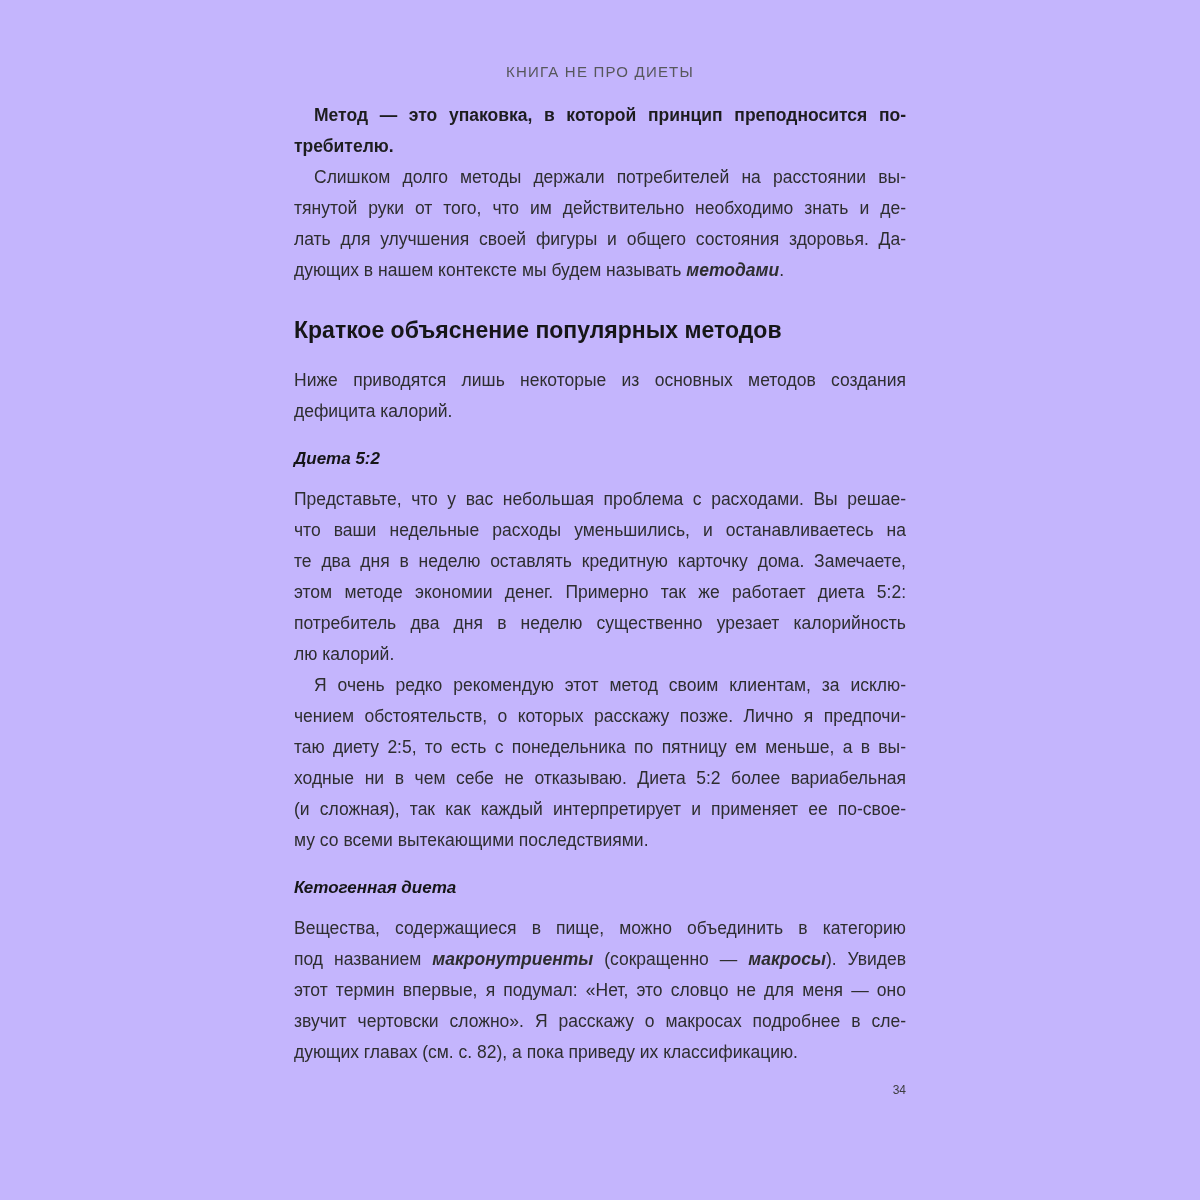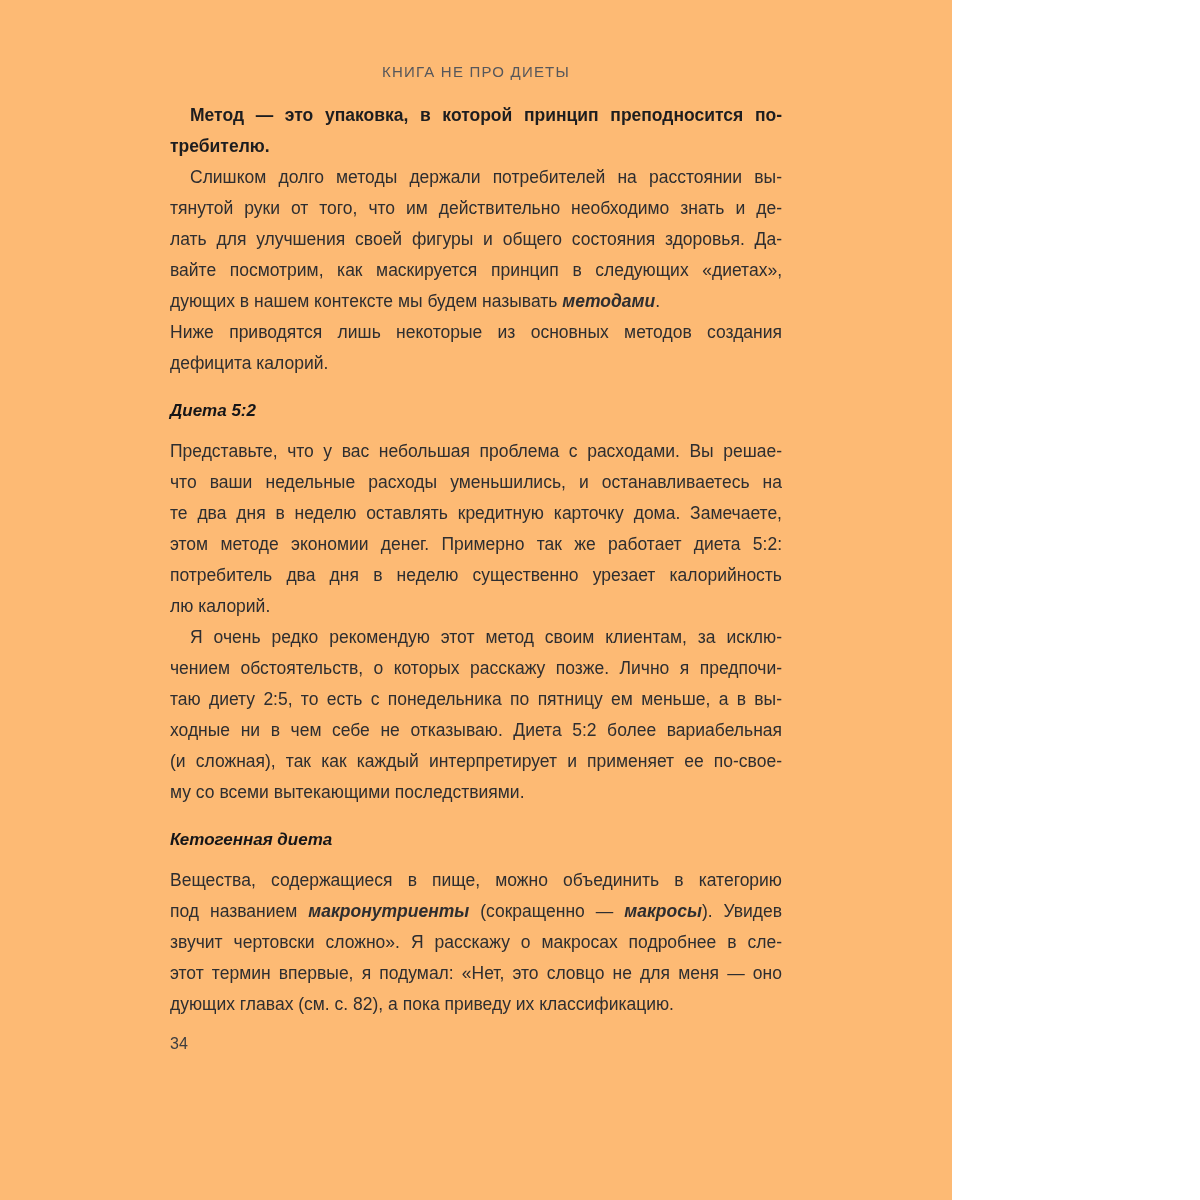--- a/index.html
+++ b/index.html
@@ -6,23 +6,23 @@
     margin: 0;
     padding: 0;
     background: #ffffff;
     width: 1200px;
     height: 1200px;
     overflow: hidden;
     font-family: "Liberation Sans", sans-serif;
   }
   .page {
     position: relative;
-    width: 952px;
+    width: 1200px;
     height: 1200px;
-    background: #fdba74;
+    background: #c4b5fd;
   }
   .running-head {
     margin: 0 auto;
     padding-top: 63px;
     width: 612px;
     text-align: center;
     font-size: 15px;
     letter-spacing: 1.2px;
     color: #56575b;
     font-weight: 500;
@@ -58,43 +58,43 @@
     font-style: italic;
     color: #161618;
     margin-top: 20px;
     margin-bottom: 13px;
     line-height: 24px;
   }
   em { font-style: italic; font-weight: bold; }
   .page-number {
     width: 612px;
     margin: 15px auto 8px auto;
-    text-align: left;
-    font-size: 16px;
+    text-align: right;
+    font-size: 12px;
     color: #3d3d3f;
   }
 </style>
 </head>
 <body>
 
 <div class="page">
   <div class="running-head">КНИГА НЕ ПРО ДИЕТЫ</div>
 
   <div class="content" id="content">
       <div class="para bold">
         <div class="tline first ind"><span>Метод — это упаковка, в которой принцип преподносится по-</span></div>
         <div class="tline last ind"><span>требителю.</span></div>
       </div>
       <div class="para">
         <div class="tline first ind"><span>Слишком долго методы держали потребителей на расстоянии вы-</span></div>
         <div class="tline ind"><span>тянутой руки от того, что им действительно необходимо знать и де-</span></div>
         <div class="tline ind"><span>лать для улучшения своей фигуры и общего состояния здоровья. Да-</span></div>
-        <div class="tline ind"><span>вайте посмотрим, как маскируется принцип в следующих «диетах»,</span></div>
         <div class="tline last ind"><span>дующих в нашем контексте мы будем называть </span><em>методами</em><span>.</span></div>
       </div>
+      <div class="heading1">Краткое объяснение популярных методов</div>
       <div class="para">
         <div class="tline first"><span>Ниже приводятся лишь некоторые из основных методов создания</span></div>
         <div class="tline last"><span>дефицита калорий.</span></div>
       </div>
       <div class="heading2">Диета 5:2</div>
       <div class="para">
         <div class="tline first"><span>Представьте, что у вас небольшая проблема с расходами. Вы решае-</span></div>
         <div class="tline"><span>что ваши недельные расходы уменьшились, и останавливаетесь на</span></div>
         <div class="tline"><span>те два дня в неделю оставлять кредитную карточку дома. Замечаете,</span></div>
         <div class="tline"><span>этом методе экономии денег. Примерно так же работает диета 5:2:</span></div>
@@ -106,20 +106,20 @@
         <div class="tline ind"><span>чением обстоятельств, о которых расскажу позже. Лично я предпочи-</span></div>
         <div class="tline ind"><span>таю диету 2:5, то есть с понедельника по пятницу ем меньше, а в вы-</span></div>
         <div class="tline ind"><span>ходные ни в чем себе не отказываю. Диета 5:2 более вариабельная</span></div>
         <div class="tline ind"><span>(и сложная), так как каждый интерпретирует и применяет ее по-свое-</span></div>
         <div class="tline last ind"><span>му со всеми вытекающими последствиями.</span></div>
       </div>
       <div class="heading2">Кетогенная диета</div>
       <div class="para">
         <div class="tline first"><span>Вещества, содержащиеся в пище, можно объединить в категорию</span></div>
         <div class="tline"><span>под названием </span><em>макронутриенты</em><span> (сокращенно — </span><em>макросы</em><span>). Увидев</span></div>
+        <div class="tline"><span>этот термин впервые, я подумал: «Нет, это словцо не для меня — оно</span></div>
         <div class="tline"><span>звучит чертовски сложно». Я расскажу о макросах подробнее в сле-</span></div>
-        <div class="tline"><span>этот термин впервые, я подумал: «Нет, это словцо не для меня — оно</span></div>
         <div class="tline last"><span>дующих главах (см. с. 82), а пока приведу их классификацию.</span></div>
       </div>
     </div>
 
   <div class="page-number">34</div>
 </div>
 
 </body></html>

